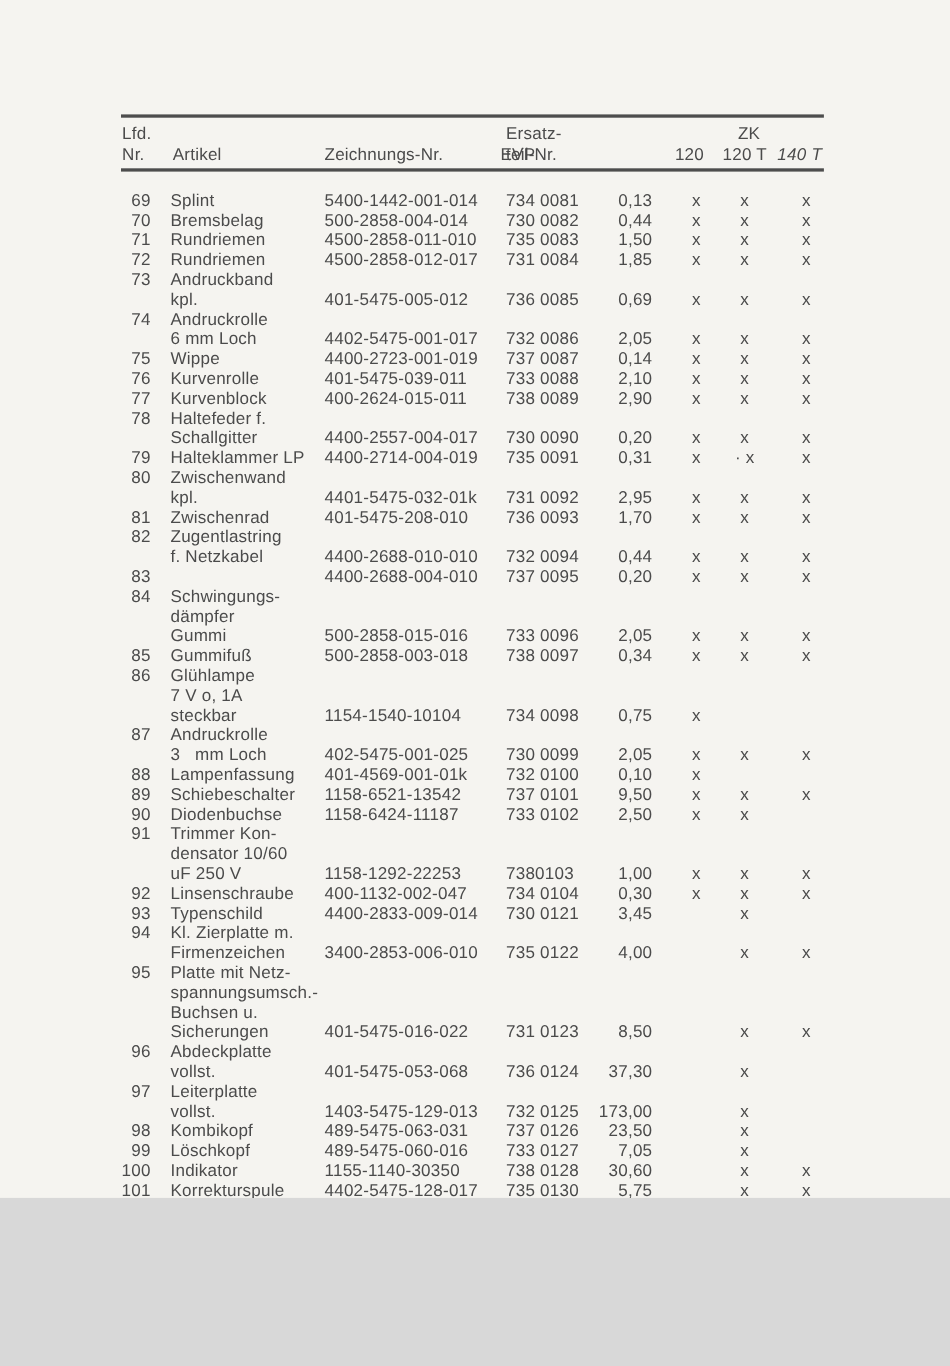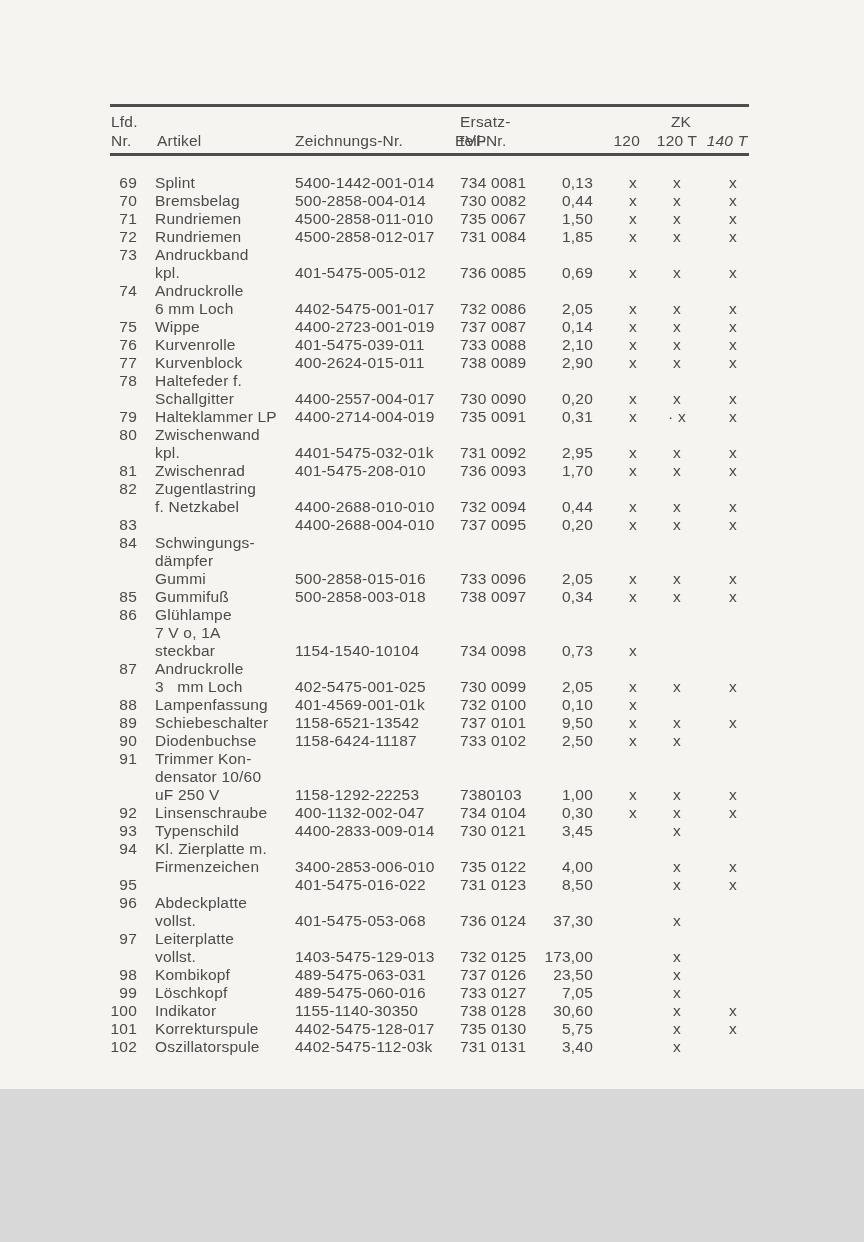--- a/index.html
+++ b/index.html
@@ -95,21 +95,21 @@
         <div class="cell c-x x1">x</div>
         <div class="cell c-x x2">x</div>
         <div class="cell c-x x3">x</div>
       </div>
       <div class="trow">
         <div class="c-nr">71</div>
         <div class="c-art">
           <div class="art-line">Rundriemen</div>
         </div>
         <div class="cell c-zng">4500-2858-011-010</div>
-        <div class="cell c-teil">735 0067</div>
+        <div class="cell c-teil">735 0083</div>
         <div class="cell c-evp">1,50</div>
         <div class="cell c-x x1">x</div>
         <div class="cell c-x x2">x</div>
         <div class="cell c-x x3">x</div>
       </div>
       <div class="trow">
         <div class="c-nr">72</div>
         <div class="c-art">
           <div class="art-line">Rundriemen</div>
         </div>
@@ -282,21 +282,21 @@
       </div>
       <div class="trow">
         <div class="c-nr">86</div>
         <div class="c-art">
           <div class="art-line">Glühlampe</div>
           <div class="art-line">7 V o, 1A</div>
           <div class="art-line">steckbar</div>
         </div>
         <div class="cell c-zng">1154-1540-10104</div>
         <div class="cell c-teil">734 0098</div>
-        <div class="cell c-evp">0,73</div>
+        <div class="cell c-evp">0,75</div>
         <div class="cell c-x x1">x</div>
         <div class="cell c-x x2"></div>
         <div class="cell c-x x3"></div>
       </div>
       <div class="trow">
         <div class="c-nr">87</div>
         <div class="c-art">
           <div class="art-line">Andruckrolle</div>
           <div class="art-line">3   mm Loch</div>
         </div>
@@ -389,20 +389,26 @@
         </div>
         <div class="cell c-zng">3400-2853-006-010</div>
         <div class="cell c-teil">735 0122</div>
         <div class="cell c-evp">4,00</div>
         <div class="cell c-x x1"></div>
         <div class="cell c-x x2">x</div>
         <div class="cell c-x x3">x</div>
       </div>
       <div class="trow">
         <div class="c-nr">95</div>
+        <div class="c-art">
+          <div class="art-line">Platte mit Netz-</div>
+          <div class="art-line">spannungsumsch.-</div>
+          <div class="art-line">Buchsen u.</div>
+          <div class="art-line">Sicherungen</div>
+        </div>
         <div class="cell c-zng">401-5475-016-022</div>
         <div class="cell c-teil">731 0123</div>
         <div class="cell c-evp">8,50</div>
         <div class="cell c-x x1"></div>
         <div class="cell c-x x2">x</div>
         <div class="cell c-x x3">x</div>
       </div>
       <div class="trow">
         <div class="c-nr">96</div>
         <div class="c-art">

